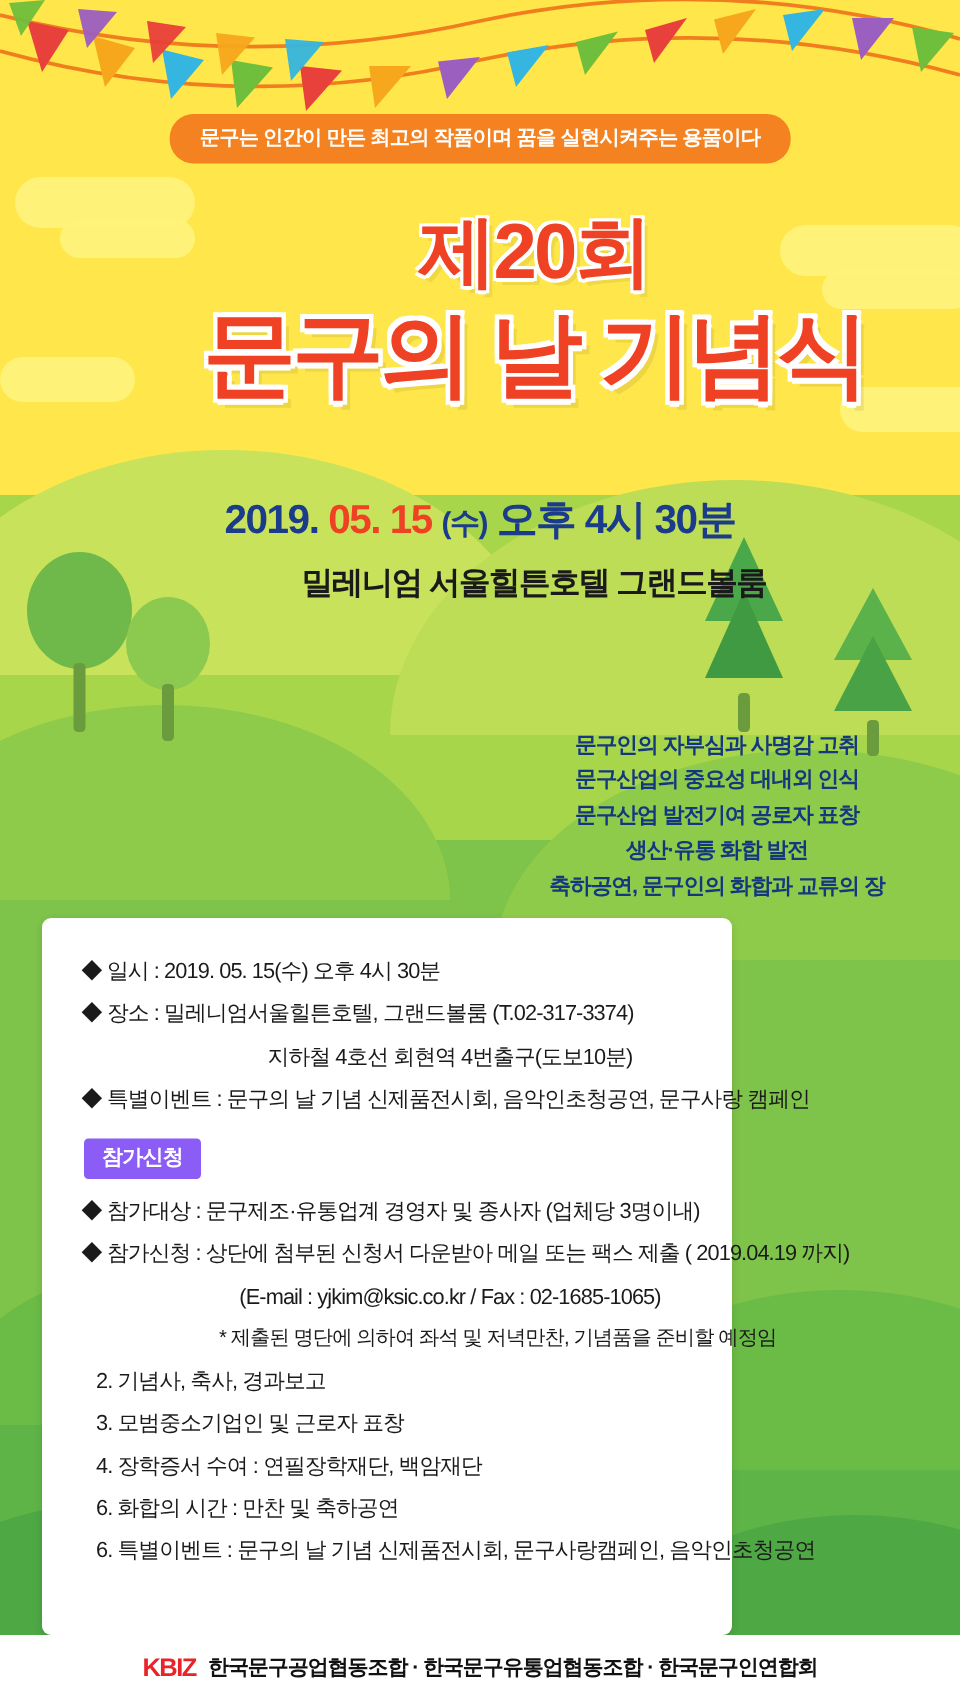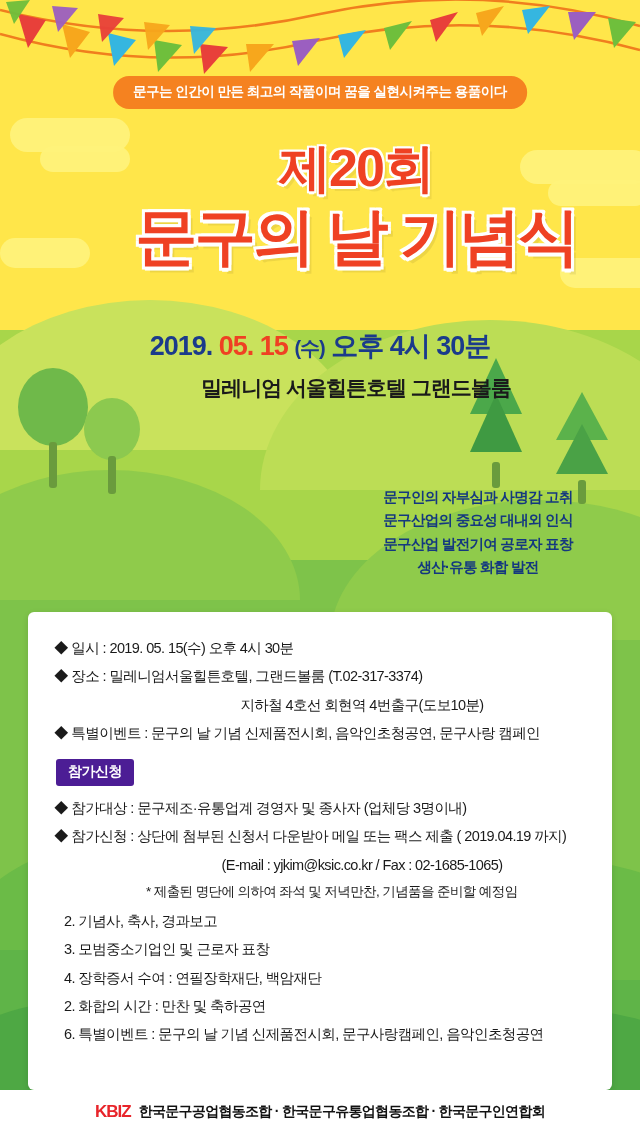--- a/index.html
+++ b/index.html
@@ -118,37 +118,37 @@
     width: 280px;
     text-align: center;
     color: #14387f;
     font-size: 14.5px; font-weight: bold; line-height: 1.62;
     letter-spacing: -0.7px;
   }
 
   
   .card {
     position: absolute; left: 28px; top: 612px;
-    width: 584px; height: 478px;
+    width: 460px; height: 478px;
     background: #ffffff;
     border-radius: 6px;
     box-shadow: 0 2px 6px rgba(0,0,0,.12);
     padding: 22px 26px 18px 26px;
   }
   .line {
     font-size: 14.5px; color: #1a1a1a; letter-spacing: -0.6px;
     line-height: 1.95;
     white-space: nowrap;
   }
   .line.indent2 { padding-left: 84px; text-align: center; }
   .line.note { padding-left: 92px; font-size: 13.5px; }
 
   .section-tag {
     display: inline-block;
-    background: #4c1d95; color: #fff;
+    background: #8b5cf6; color: #fff;
     font-size: 14px; font-weight: bold;
     padding: 4px 12px 5px;
     border-radius: 3px;
     letter-spacing: -0.5px;
     margin: 12px 0 8px 2px;
   }
   .section-tag.teal { background: #0a8f3c; }
 
   ol.items { list-style: none; padding-left: 10px; margin-top: 2px; }
   ol.items li {
@@ -253,39 +253,40 @@
     <span>오후 4시 30분</span>
   </div>
 
   <div class="venue">밀레니엄 서울힐튼호텔 그랜드볼룸</div>
 
   <div class="goals">
     <div>문구인의 자부심과 사명감 고취</div>
     <div>문구산업의 중요성 대내외 인식</div>
     <div>문구산업 발전기여 공로자 표창</div>
     <div>생산·유통 화합 발전</div>
+    <div>축하공연, 문구인의 화합과 교류의 장</div>
   </div>
 
   <div class="card">
     <div class="line">◆ 일시 : 2019. 05. 15(수) 오후 4시 30분</div>
     <div class="line">◆ 장소 : 밀레니엄서울힐튼호텔, 그랜드볼룸 (T.02-317-3374)</div>
     <div class="line indent2">지하철 4호선 회현역 4번출구(도보10분)</div>
     <div class="line">◆ 특별이벤트 : 문구의 날 기념 신제품전시회, 음악인초청공연, 문구사랑 캠페인</div>
 
     <div class="section-tag">참가신청</div>
     <div class="line">◆ 참가대상 : 문구제조·유통업계 경영자 및 종사자 (업체당 3명이내)</div>
     <div class="line">◆ 참가신청 : 상단에 첨부된 신청서 다운받아 메일 또는 팩스 제출 ( 2019.04.19 까지)</div>
     <div class="line indent2">(E-mail : yjkim@ksic.co.kr / Fax : 02-1685-1065)</div>
     <div class="line note">* 제출된 명단에 의하여 좌석 및 저녁만찬, 기념품을 준비할 예정임</div>
 
     <ol class="items">
       <li>2. 기념사, 축사, 경과보고</li>
       <li>3. 모범중소기업인 및 근로자 표창</li>
       <li>4. 장학증서 수여 : 연필장학재단, 백암재단</li>
-      <li>2. 화합의 시간 : 만찬 및 축하공연</li>
+      <li>6. 화합의 시간 : 만찬 및 축하공연</li>
       <li>6. 특별이벤트 : 문구의 날 기념 신제품전시회, 문구사랑캠페인, 음악인초청공연</li>
     </ol>
   </div>
 
   <div class="footer">
     <span class="kbiz">KBIZ</span>
     <span class="footer-text">한국문구공업협동조합 · 한국문구유통업협동조합 · 한국문구인연합회</span>
   </div>
 
 </div>

